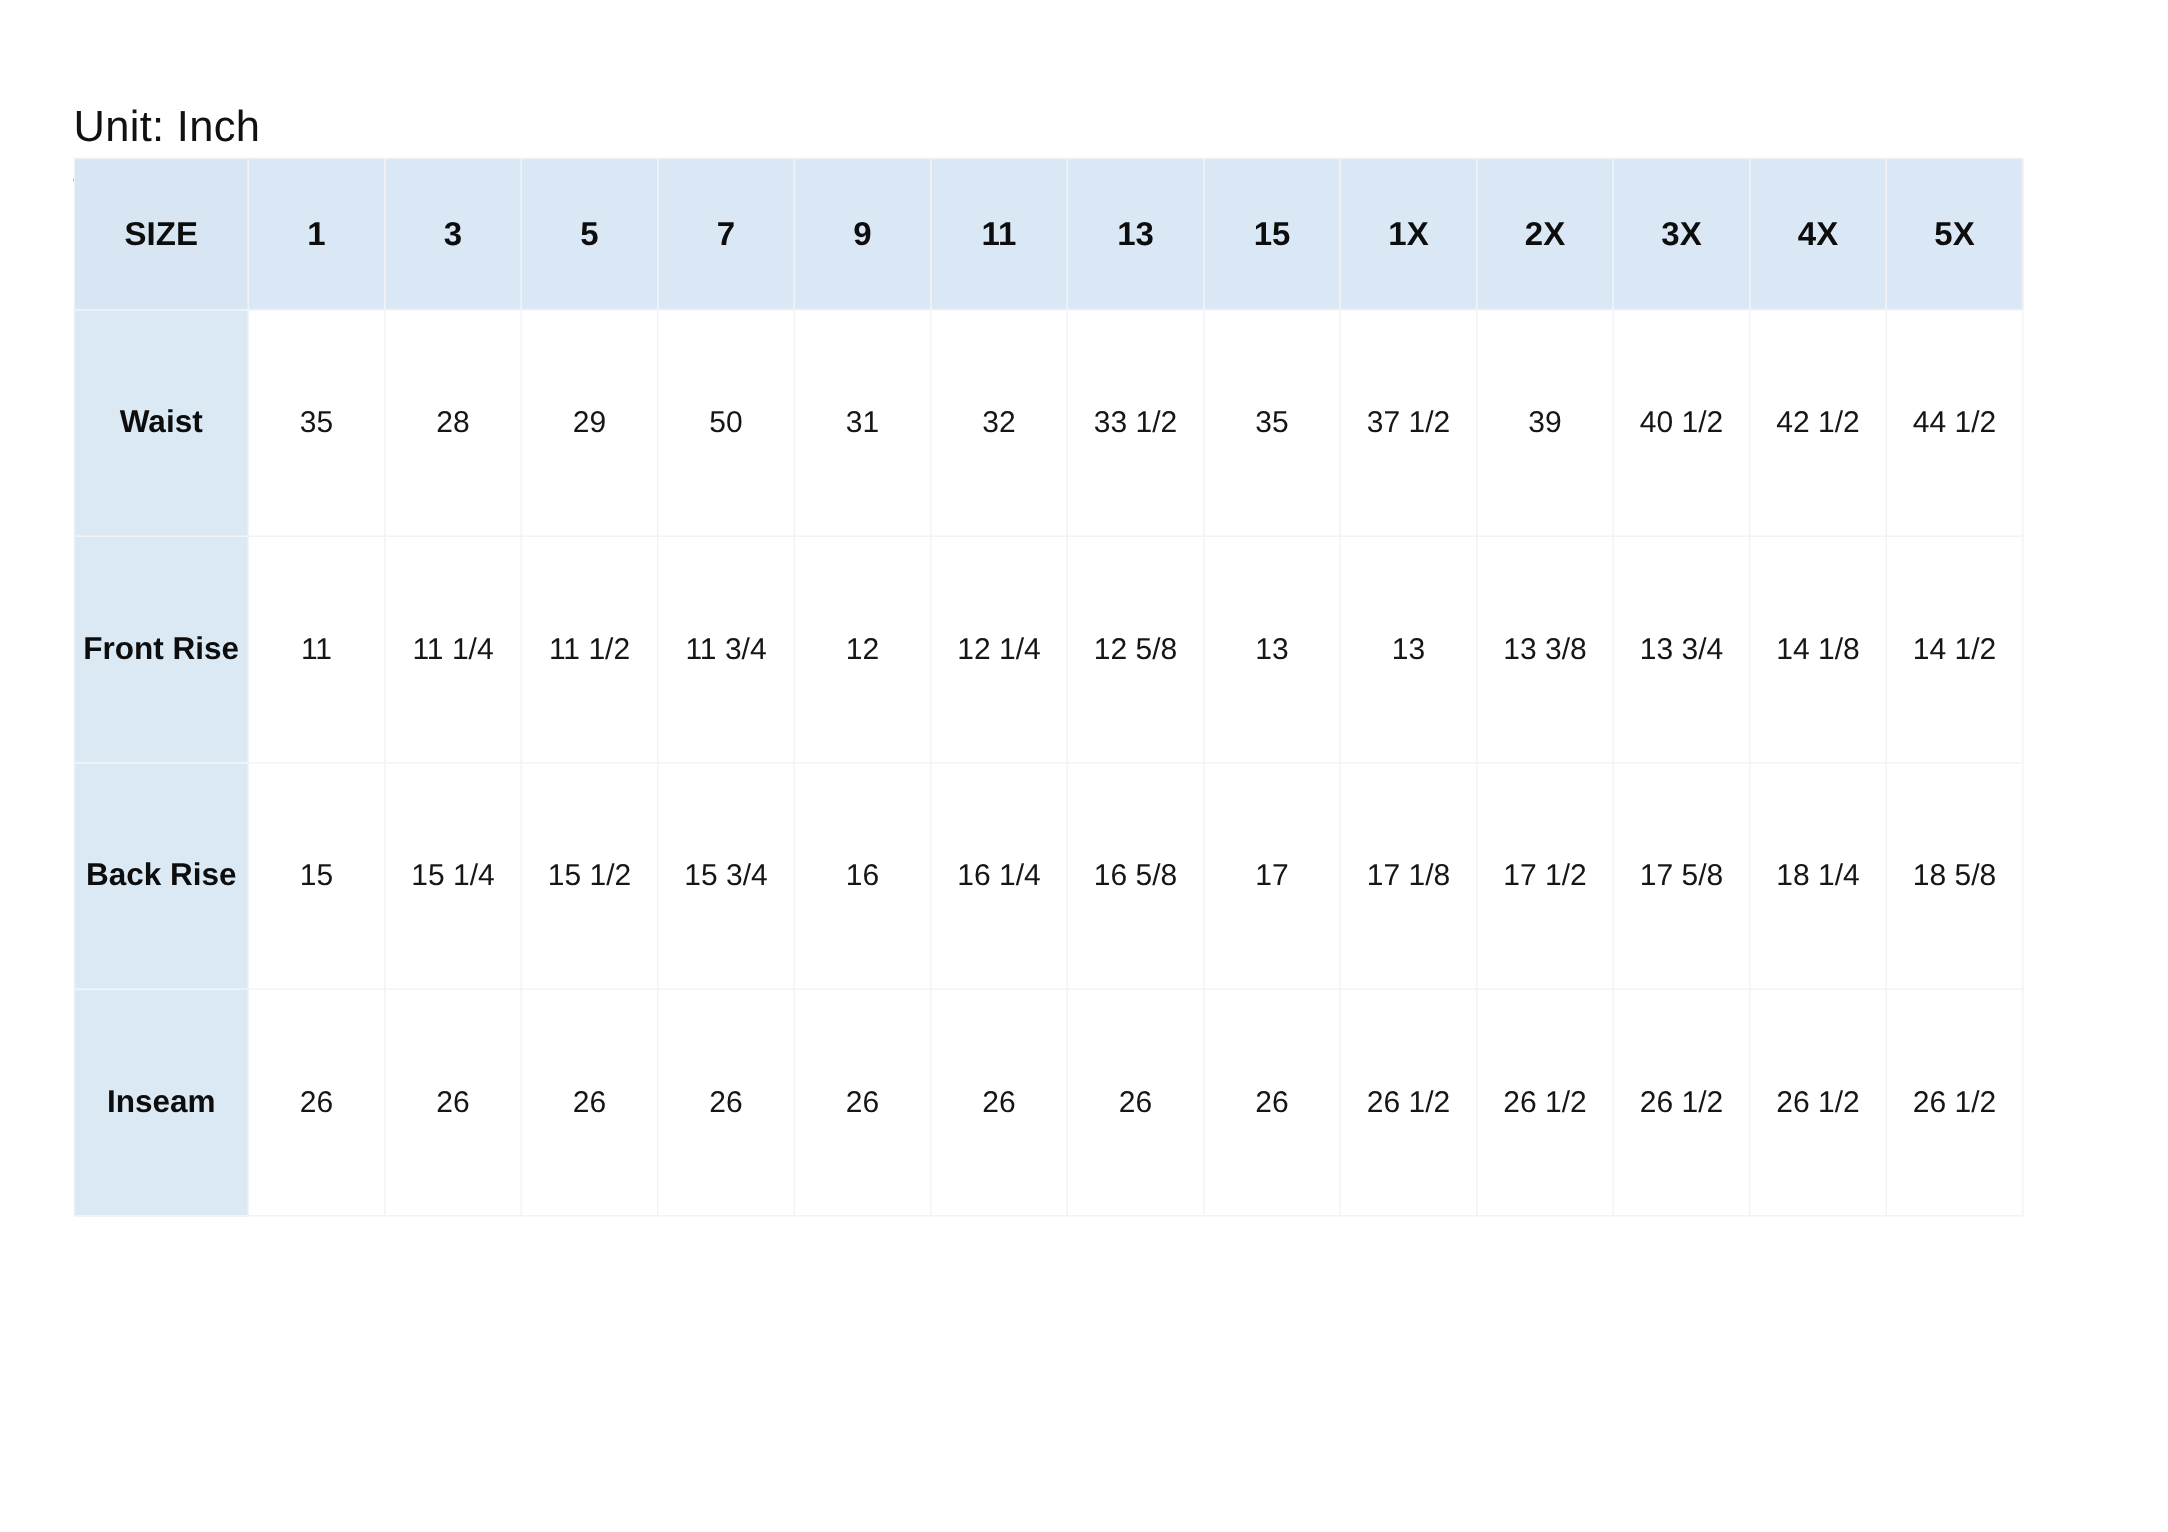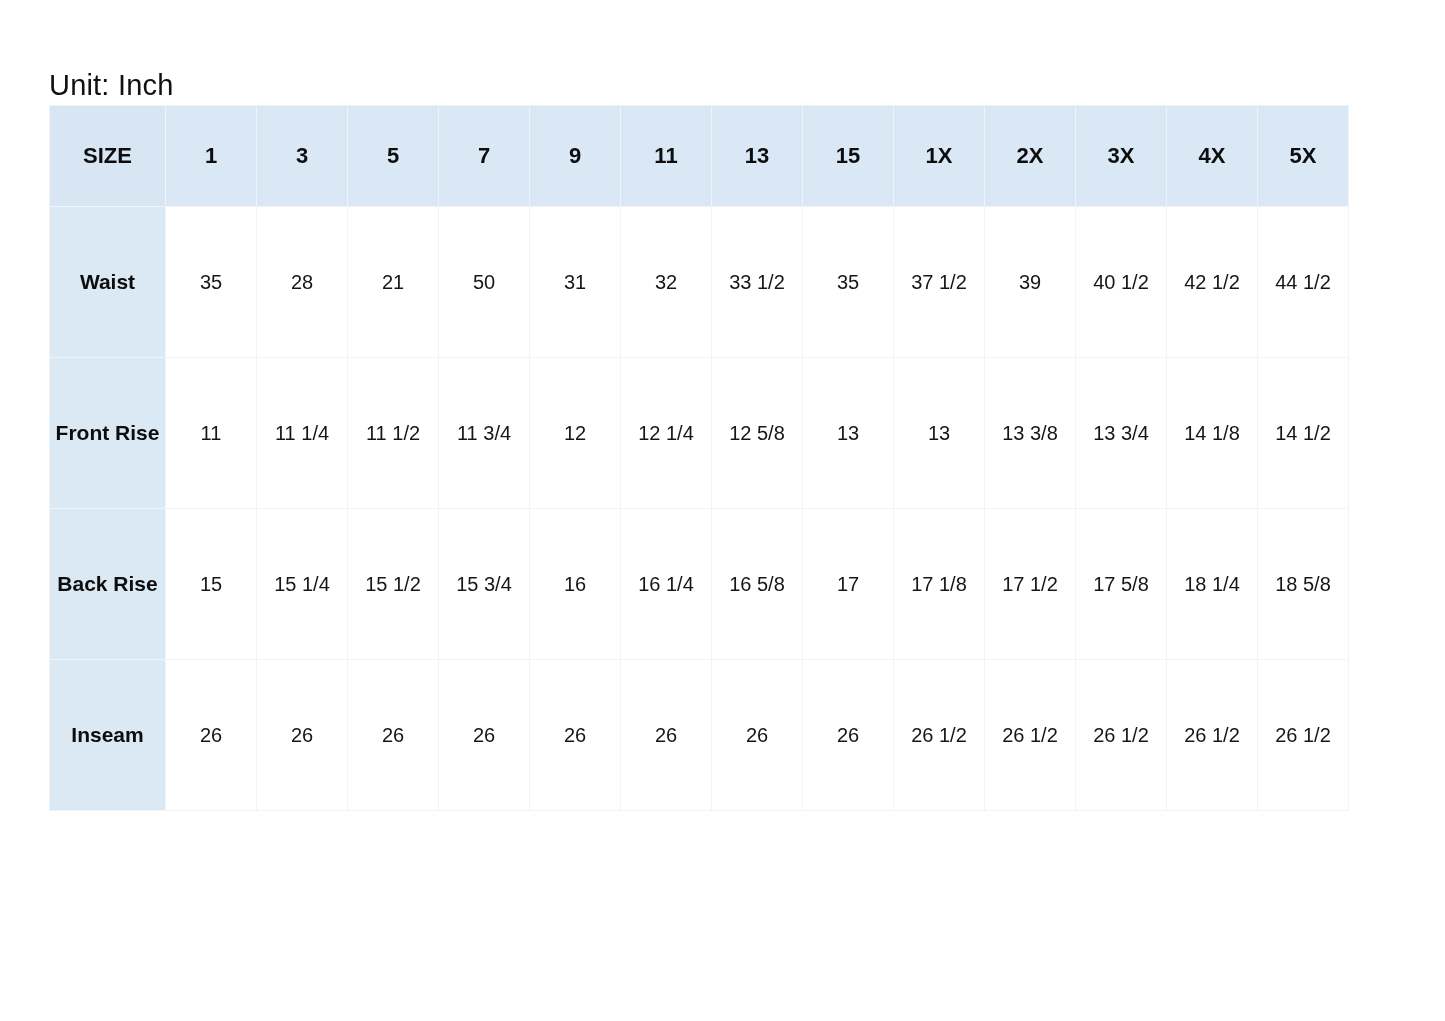--- a/index.html
+++ b/index.html
@@ -121,21 +121,21 @@
         <th>3X</th>
         <th>4X</th>
         <th>5X</th>
       </tr>
   </thead>
   <tbody>
       <tr>
         <td class="row-label">Waist</td>
         <td class="data-cell">35</td>
         <td class="data-cell">28</td>
-        <td class="data-cell">21</td>
+        <td class="data-cell">29</td>
         <td class="data-cell">50</td>
         <td class="data-cell">31</td>
         <td class="data-cell">32</td>
         <td class="data-cell">33 1/2</td>
         <td class="data-cell">35</td>
         <td class="data-cell">37 1/2</td>
         <td class="data-cell">39</td>
         <td class="data-cell">40 1/2</td>
         <td class="data-cell">42 1/2</td>
         <td class="data-cell">44 1/2</td>

